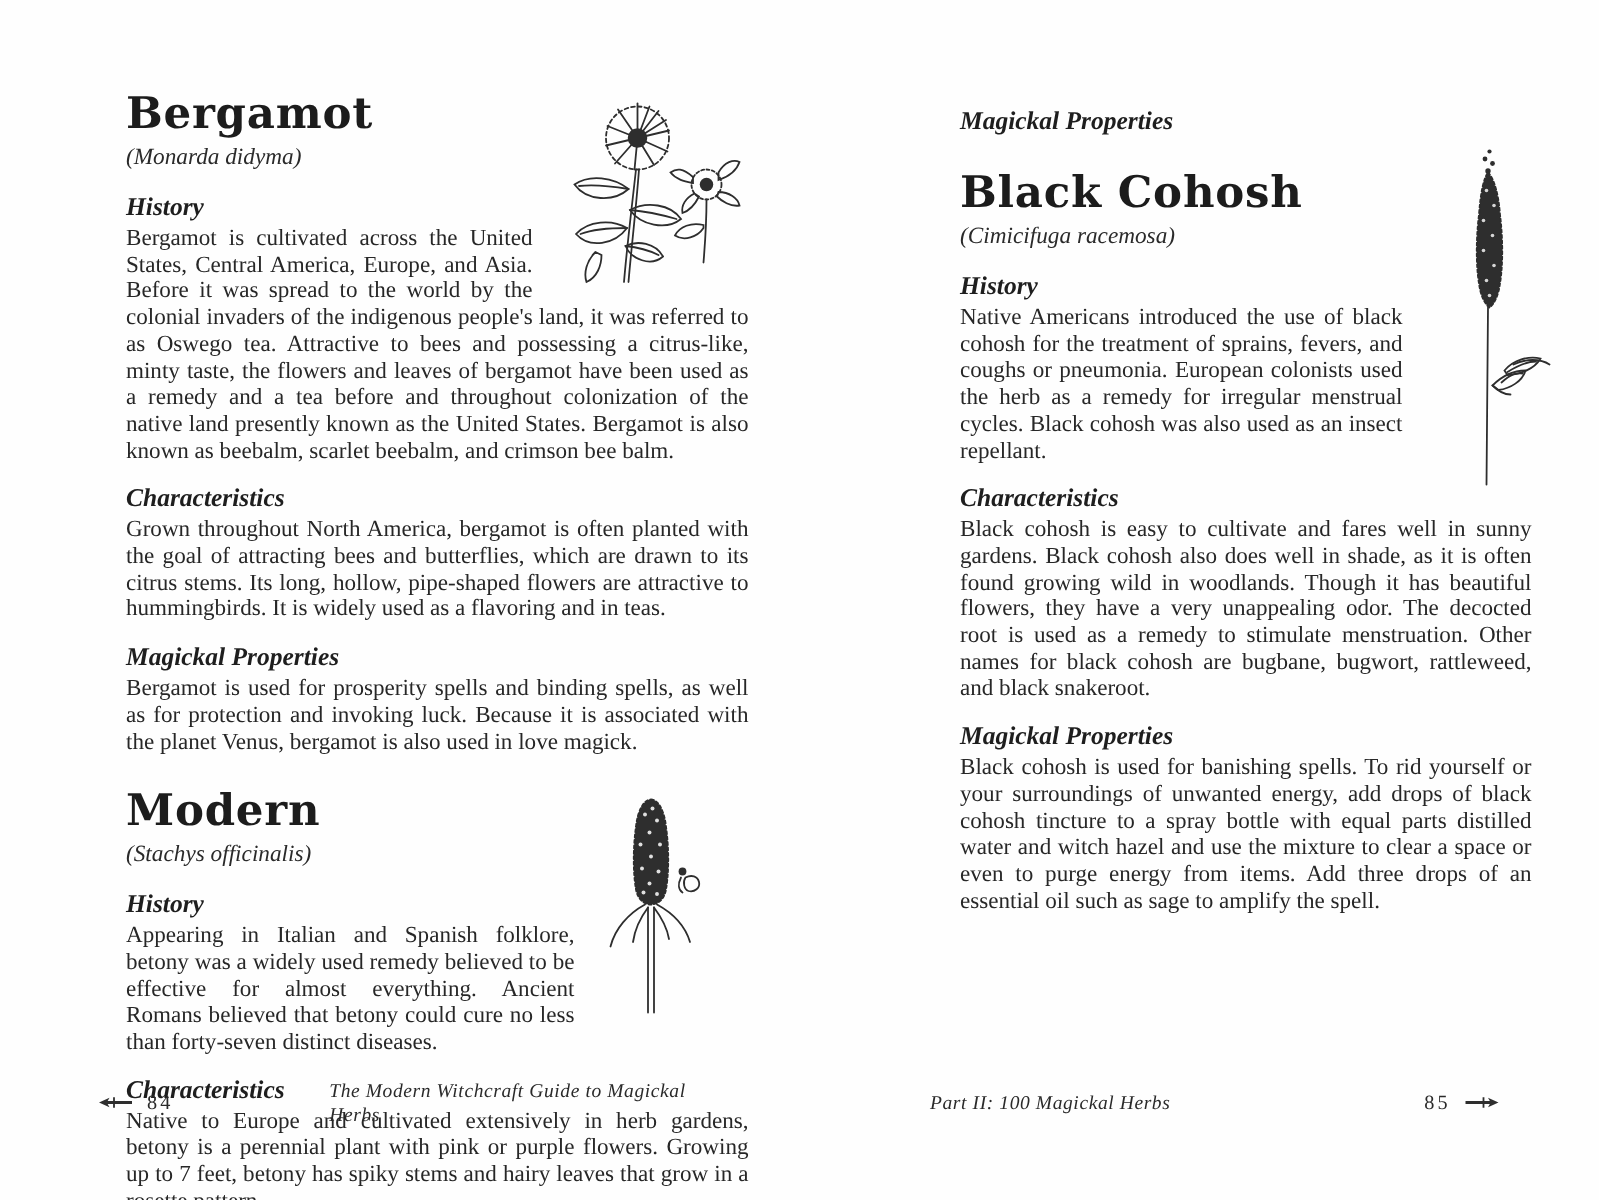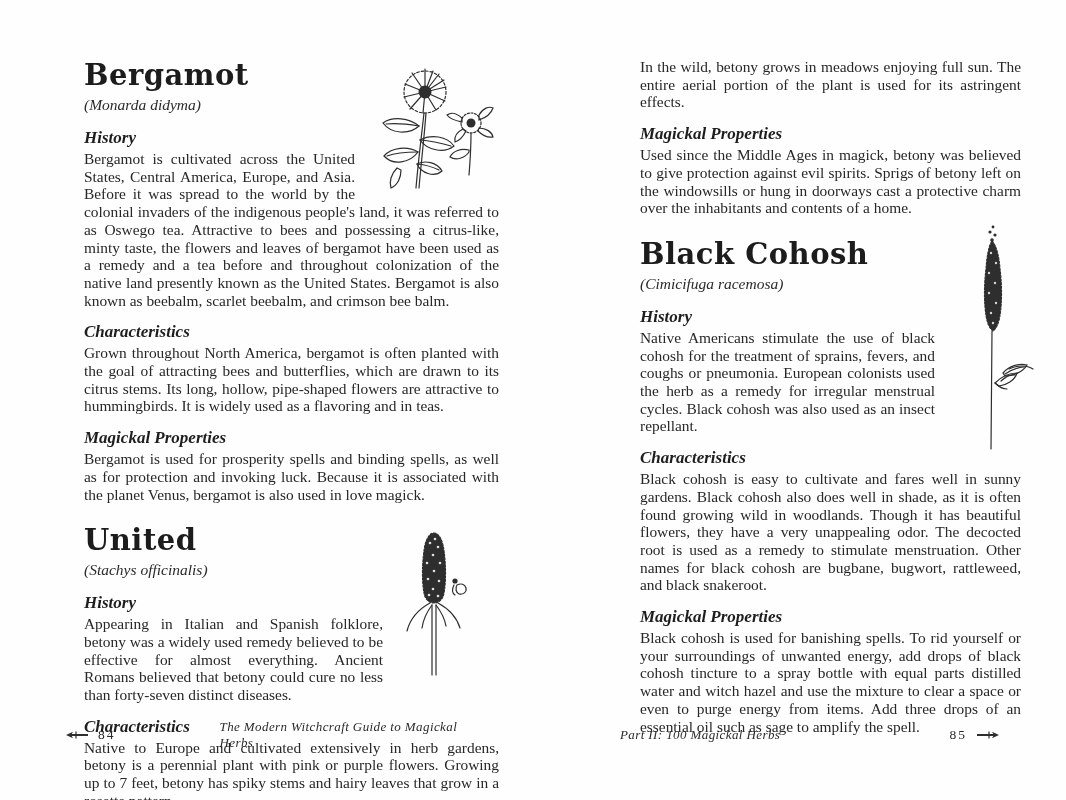--- a/index.html
+++ b/index.html
@@ -145,35 +145,33 @@
           <path class="ink" d="M39,78 C45,86 48,93 49,99" stroke-width="1.6"></path>
 
           <line class="ink" x1="35" y1="78" x2="35" y2="148"></line>
           <line class="ink" x1="39" y1="78" x2="39" y2="148"></line>
 
           <circle class="ink-fill" cx="58" cy="54" r="2.6"></circle>
           <path class="ink" d="M60,58 C64,56 68,57 69,61 C70,65 66,68 62,67 C59,66 58,61 60,58 Z"></path>
           <path class="ink" d="M57,58 C55,62 55,66 58,68"></path>
         </svg>
       </div>
-      <h1 class="entry-title">United</h1>
+      <h1 class="entry-title">Modern</h1>
       <div class="latin">(Stachys officinalis)</div>
       <div class="section-heading">History</div>
       <p class="body-text">Appearing in Italian and Spanish folklore, betony was a widely used remedy believed to be effective for almost everything. Ancient Romans believed that betony could cure no less than forty-seven distinct diseases.</p>
       <div class="section-heading">Characteristics</div>
       <p class="body-text">Native to Europe and cultivated extensively in herb gardens, betony is a perennial plant with pink or purple flowers. Growing up to 7 feet, betony has spiky stems and hairy leaves that grow in a rosette pattern.</p>
     </section>
   </div>
 
   <div class="page page-right">
 
     <section class="entry">
-      <p class="body-text">In the wild, betony grows in meadows enjoying full sun. The entire aerial portion of the plant is used for its astringent effects.</p>
       <div class="section-heading">Magickal Properties</div>
-      <p class="body-text">Used since the Middle Ages in magick, betony was believed to give protection against evil spirits. Sprigs of betony left on the windowsills or hung in doorways cast a protective charm over the inhabitants and contents of a home.</p>
     </section>
 
     <section class="entry">
       <div class="illus illus-blackcohosh">
         <svg viewBox="0 0 86 230" width="86" height="230">
 
           <circle class="ink-fill" cx="44" cy="4" r="1.4"></circle>
           <circle class="ink-fill" cx="41" cy="9" r="1.6"></circle>
           <circle class="ink-fill" cx="46" cy="12" r="1.6"></circle>
           <circle class="ink-fill" cx="43" cy="17" r="1.8"></circle>
@@ -197,21 +195,21 @@
           <path class="ink" d="M52,158 C60,151 62,152 66,152"></path>
           <path class="ink" d="M54,150 C60,143 70,140 78,142 C74,149 64,153 56,153 Z"></path>
           <path class="ink" d="M56,151 C64,146 70,144 75,144"></path>
           <path class="ink" d="M60,146 C68,142 78,142 84,146"></path>
           <path class="ink" d="M46,160 C50,164 54,166 58,166"></path>
         </svg>
       </div>
       <h1 class="entry-title">Black Cohosh</h1>
       <div class="latin">(Cimicifuga racemosa)</div>
       <div class="section-heading">History</div>
-      <p class="body-text">Native Americans stimulate the use of black cohosh for the treatment of sprains, fevers, and coughs or pneumonia. European colonists used the herb as a remedy for irregular menstrual cycles. Black cohosh was also used as an insect repellant.</p>
+      <p class="body-text">Native Americans introduced the use of black cohosh for the treatment of sprains, fevers, and coughs or pneumonia. European colonists used the herb as a remedy for irregular menstrual cycles. Black cohosh was also used as an insect repellant.</p>
       <div class="section-heading">Characteristics</div>
       <p class="body-text">Black cohosh is easy to cultivate and fares well in sunny gardens. Black cohosh also does well in shade, as it is often found growing wild in woodlands. Though it has beautiful flowers, they have a very unappealing odor. The decocted root is used as a remedy to stimulate menstruation. Other names for black cohosh are bugbane, bugwort, rattleweed, and black snakeroot.</p>
       <div class="section-heading">Magickal Properties</div>
       <p class="body-text">Black cohosh is used for banishing spells. To rid yourself or your surroundings of unwanted energy, add drops of black cohosh tincture to a spray bottle with equal parts distilled water and witch hazel and use the mixture to clear a space or even to purge energy from items. Add three drops of an essential oil such as sage to amplify the spell.</p>
     </section>
   </div>
 
   <div class="footer footer-left">
     <svg class="ornament" viewBox="0 0 26 10">
       <path d="M2,5 L9,1.8 L7.2,5 L9,8.2 Z" fill="#2e2e2e"></path>

